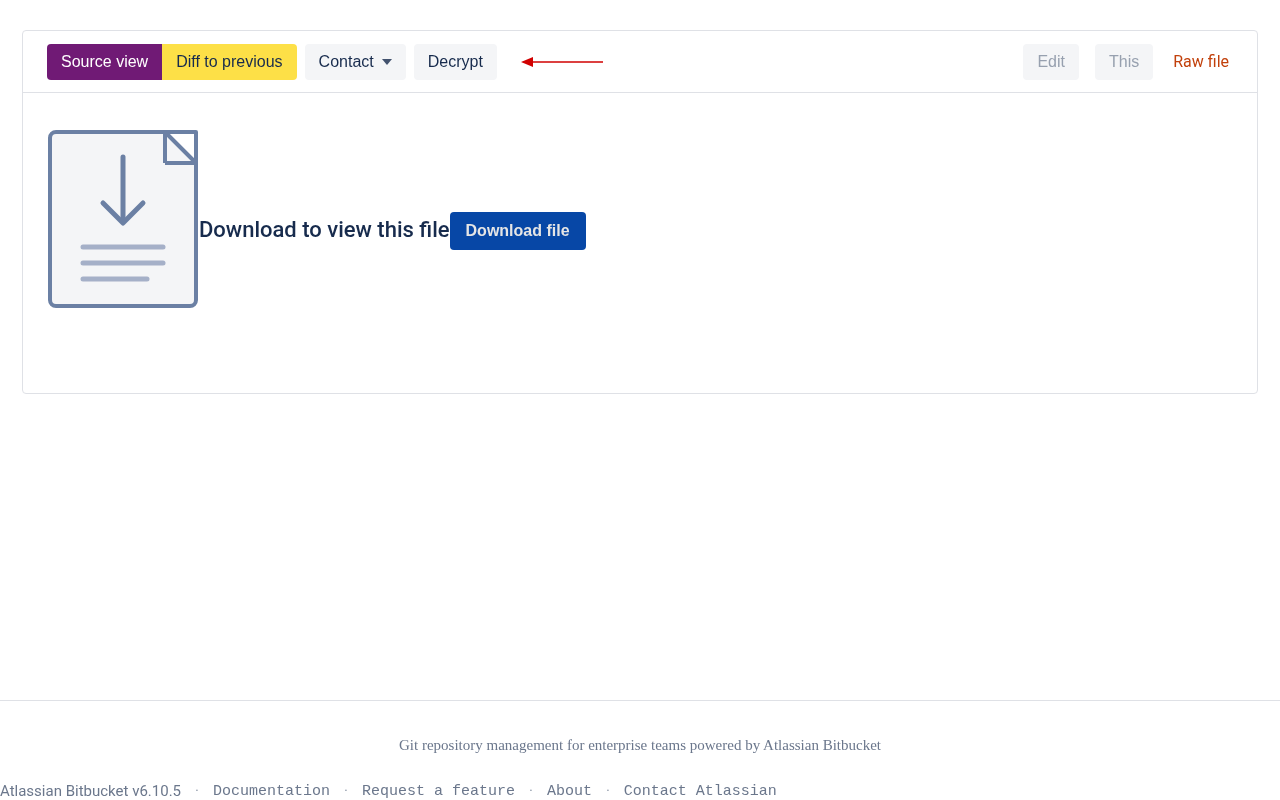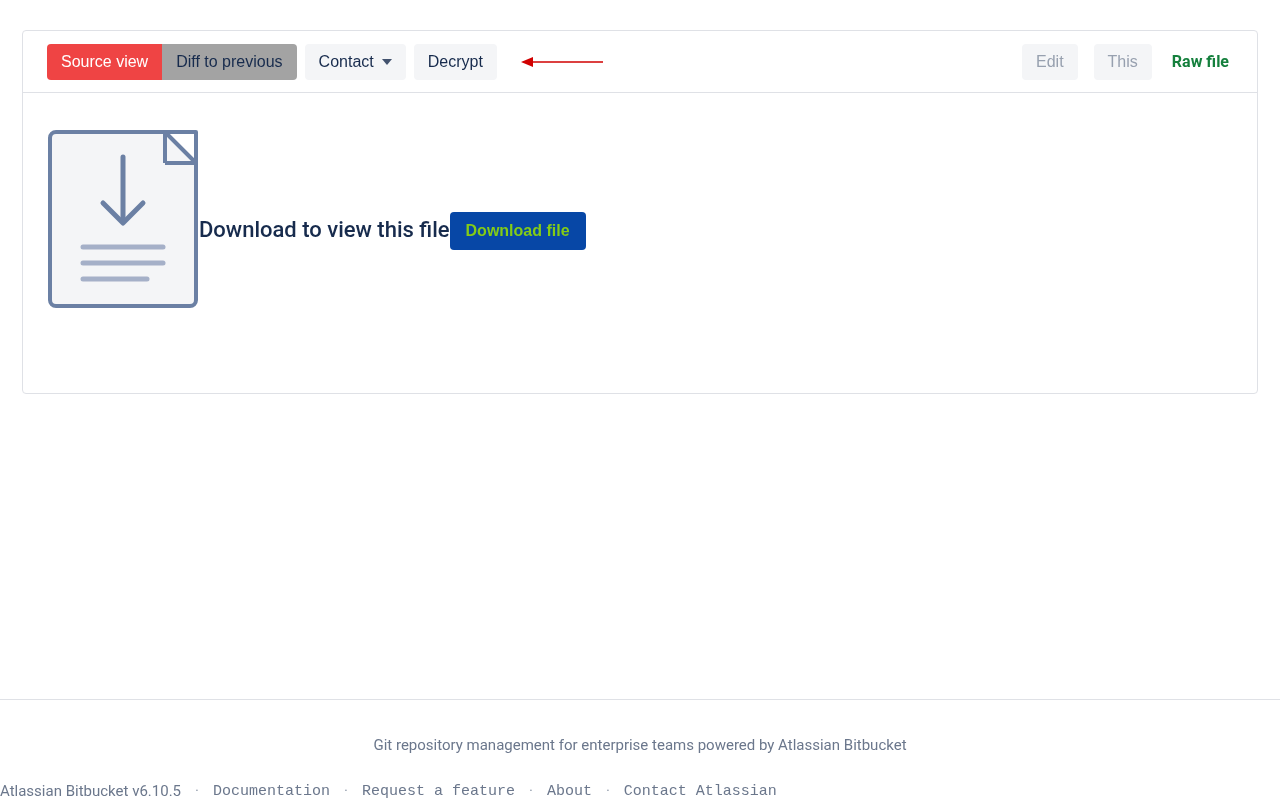--- a/index.html
+++ b/index.html
@@ -34,32 +34,32 @@
     margin-left: auto;
     display: flex;
     align-items: center;
     gap: 16px;
   }
 
   .seg-group {
     display: flex;
   }
   .seg-btn {
-    background: #a3a3a3;
+    background: #fde047;
     color: #172b4d;
     border: none;
     font-size: 16px;
     font-weight: 500;
     padding: 9px 14px;
     cursor: pointer;
   }
   .seg-btn.first { border-top-left-radius: 4px; border-bottom-left-radius: 4px; }
   .seg-btn.last  { border-top-right-radius: 4px; border-bottom-right-radius: 4px; }
   .seg-btn.active {
-    background: #ef4444;
+    background: #701a75;
     color: #ffffff;
   }
 
   .btn {
     background: #f4f5f7;
     color: #172b4d;
     border: none;
     font-size: 16px;
     font-weight: 500;
     padding: 9px 14px;
@@ -77,23 +77,23 @@
   .chevron-down {
     width: 0; height: 0;
     border-left: 5px solid transparent;
     border-right: 5px solid transparent;
     border-top: 6px solid #42526e;
     display: inline-block;
     margin-left: 2px;
   }
 
   .raw-link {
-    color: #15803d;
-    font-size: 16px;
-    font-weight: 700;
+    color: #c2410c;
+    font-size: 16px;
+    font-weight: 400;
     text-decoration: none;
     cursor: pointer;
     padding: 9px 4px;
   }
 
   .arrow-annot {
     display: flex;
     align-items: center;
     margin-left: 16px;
   }
@@ -114,41 +114,41 @@
     color: #172b4d;
     margin-bottom: 4px;
   }
   .dl-sub {
     font-size: 17px;
     color: #172b4d;
     margin-bottom: 48px;
   }
   .btn-primary {
     background: #0747a6;
-    color: #84cc16;
+    color: #e5e5e5;
     border: none;
     font-size: 16px;
     font-weight: 600;
     padding: 10px 16px;
     border-radius: 4px;
     cursor: pointer;
   }
 
   .footer {
     position: absolute;
     left: 0; right: 0;
     bottom: 0;
     border-top: 1px solid #dfe1e6;
     padding-top: 36px;
     padding-bottom: 0;
     text-align: center;
     color: #6b778c;
     font-size: 15px;
   }
-  .footer-line1 { margin-bottom: 28px; }
+  .footer-line1 { margin-bottom: 28px; font-family: Liberation Serif, serif; }
   .footer-links {
     display: flex;
     align-items: center;
     gap: 14px;
     flex-wrap: wrap;
     font-size: 15px;
   }
   .footer-links .sep { color: #97a0af; }
   .footer-links a { color: #6b778c; text-decoration: none; cursor: pointer; font-family: Liberation Mono, monospace; }
   .footer-links span.ver { color: #6b778c; }

